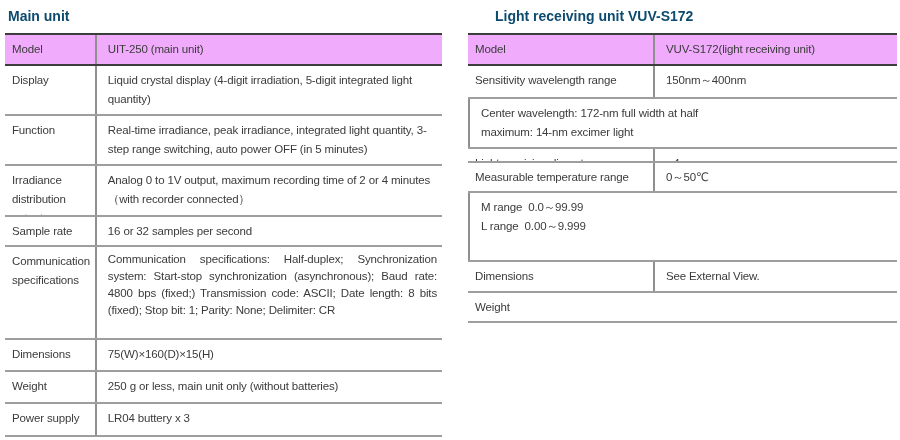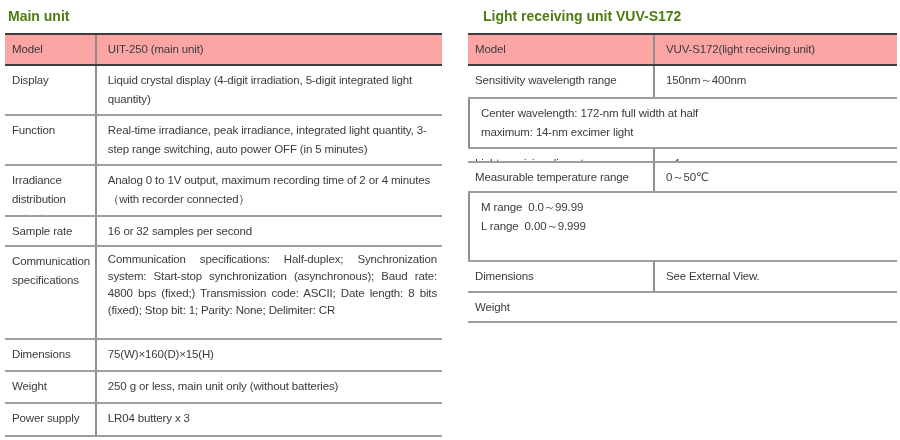--- a/index.html
+++ b/index.html
@@ -12,44 +12,44 @@
     color: #3b3b3b;
     font-size: 11.5px;
     letter-spacing: -0.15px;
     line-height: 19px;
   }
   .section-title {
     position: absolute;
     top: 7px;
     font-size: 14px;
     font-weight: bold;
-    color: #4d7c0f;
+    color: #0c4a6e;
     letter-spacing: 0;
     line-height: 18px;
   }
   #title-left  { left: 8px; }
-  #title-right { left: 448px; padding-left: 35px; }
+  #title-right { left: 460px; padding-left: 35px; }
 
   .spec-table {
     position: absolute;
     top: 33px;
     border-top: 2px solid #3d3d3d;
   }
   #table-left  { left: 5px;   width: 437px; }
   #table-right { left: 468px; width: 429px; }
 
   .t-row {
     display: flex;
     align-items: stretch;
     border-bottom: 2px solid #9e9e9e;
     box-sizing: border-box;
     overflow: hidden;
   }
   .t-row.header {
-    background: #fca5a5;
+    background: #f0abfc;
     border-bottom: 2px solid #3d3d3d;
   }
   .cell {
     box-sizing: border-box;
     padding-top: 5px;
     overflow: hidden;
   }
   .cell.label {
     padding-left: 7px;
     padding-right: 1px;

